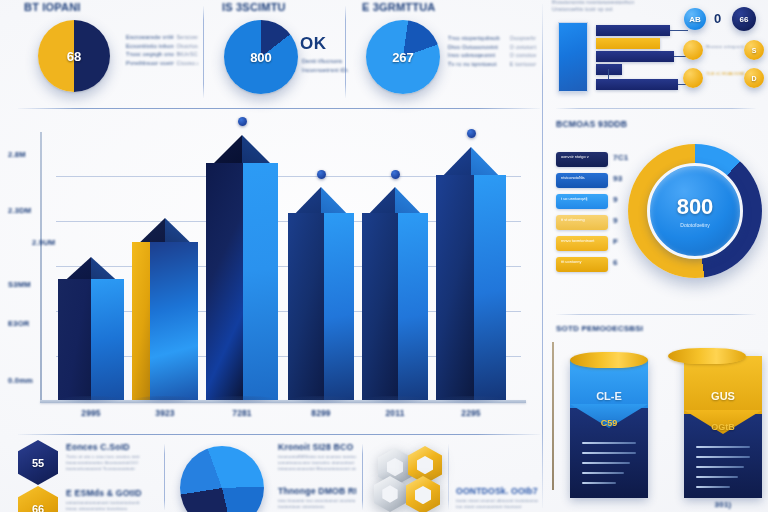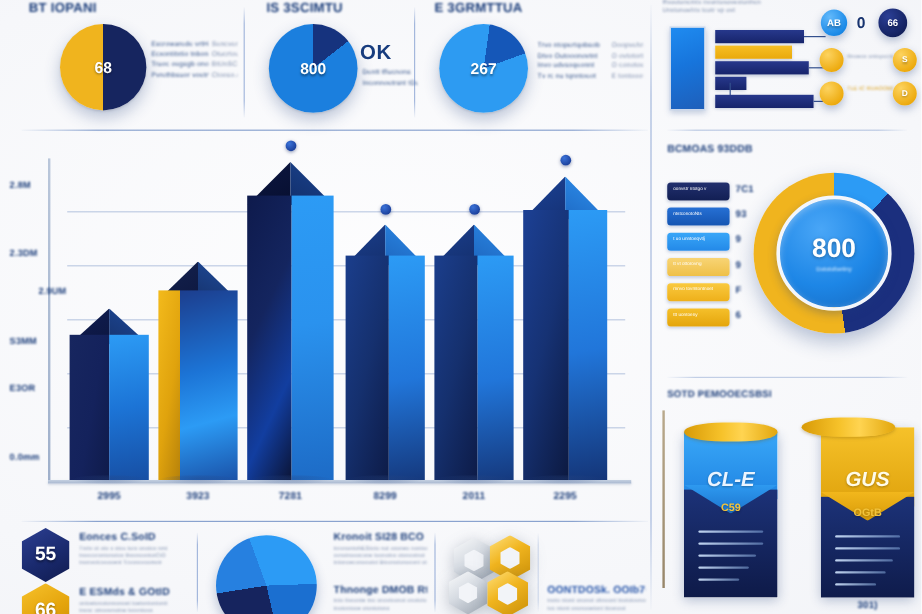--- a/index.html
+++ b/index.html
@@ -227,40 +227,40 @@
   .col3d .seg { position: absolute; left: 0; width: 100%; }
   .col3d .wedge {
     position: absolute; left: 0; width: 100%; height: 24px;
     clip-path: polygon(0% 0%, 100% 0%, 50% 100%);
   }
   .col3d .lab-top, .col3d .lab-mid {
     position: absolute; left: 0; width: 100%; text-align: center;
     font-weight: 700; filter: blur(.45px);
     text-shadow: 0 1px 2px rgba(0,0,0,.3);
   }
-  .col3d .lab-top { font-size: 17px; font-style: italic; }
+  .col3d .lab-top { font-size: 11px; }
   .col3d .lab-mid { font-size: 9px; }
   .col3d .minirow {
     position: absolute; height: 2px; border-radius: 1px;
     background: linear-gradient(90deg, rgba(210,230,255,.9), rgba(150,190,240,.45));
   }
   .col-xlab {
     position: absolute; width: 78px; text-align: center;
     font-size: 8px; font-weight: 700;
   }
 
   
   .bottom-strip { position: absolute; left: 0; top: 434px; width: 542px; height: 78px; }
 
   .hexcell { position: absolute; }
   .hex {
     position: absolute; width: 40px; height: 45px;
     clip-path: polygon(50% 0%, 100% 25%, 100% 75%, 50% 100%, 0% 75%, 0% 25%);
     display: flex; align-items: center; justify-content: center;
-    color: #fff; font-weight: 700; font-size: 16px;
+    color: #fff; font-weight: 700; font-size: 11px;
     filter: drop-shadow(0 3px 5px rgba(40,70,130,.33));
   }
   .hex.navy { background: linear-gradient(150deg,#2c3f92 0%, #1a2a6e 55%, #101b4f 100%); }
   .hex.gold { background: linear-gradient(150deg,#f7c22c 0%, #e4a40c 55%, #c98c05 100%); }
   .hex .g { filter: blur(.5px); text-shadow: 0 1px 2px rgba(0,0,0,.38); }
 
   .txtblock { position: absolute; }
   .txtblock .th { font-size: 8.6px; font-weight: 700; margin-bottom: 2px; }
   .txtblock .tl { font-size: 4.4px; line-height: 6.2px; }
 
@@ -286,21 +286,21 @@
 </style>
 </head>
 <body>
 
 <div class="page">
 
   <div class="top-row">
 
     <div class="kpi-card" style="left:14px;width:186px;">
       <div class="kpi-title blurtxt strong">BT IOPANI</div>
-      <div class="kpi-pie" style="left:36px;top:20px;width:72px;height:72px;
+      <div class="kpi-pie" style="left:24px;top:20px;width:72px;height:72px;
                   background:conic-gradient(from 180deg, #F0B41E 0deg 180deg, #16255F 180deg 360deg);">
         <div class="kpi-val">68</div>
       </div>
       <div class="kpi-lines" style="left:112px;top:33px;width:72px;">
         <div class="ln">
             <span class="lbl blurtxt">Escrowarede vrtHomsnMs</span>
             <span class="num blurtxt faint">Sencvents</span>
           </div>
         <div class="ln">
             <span class="lbl blurtxt">Ecxontitxtio tnbonoenims</span>

